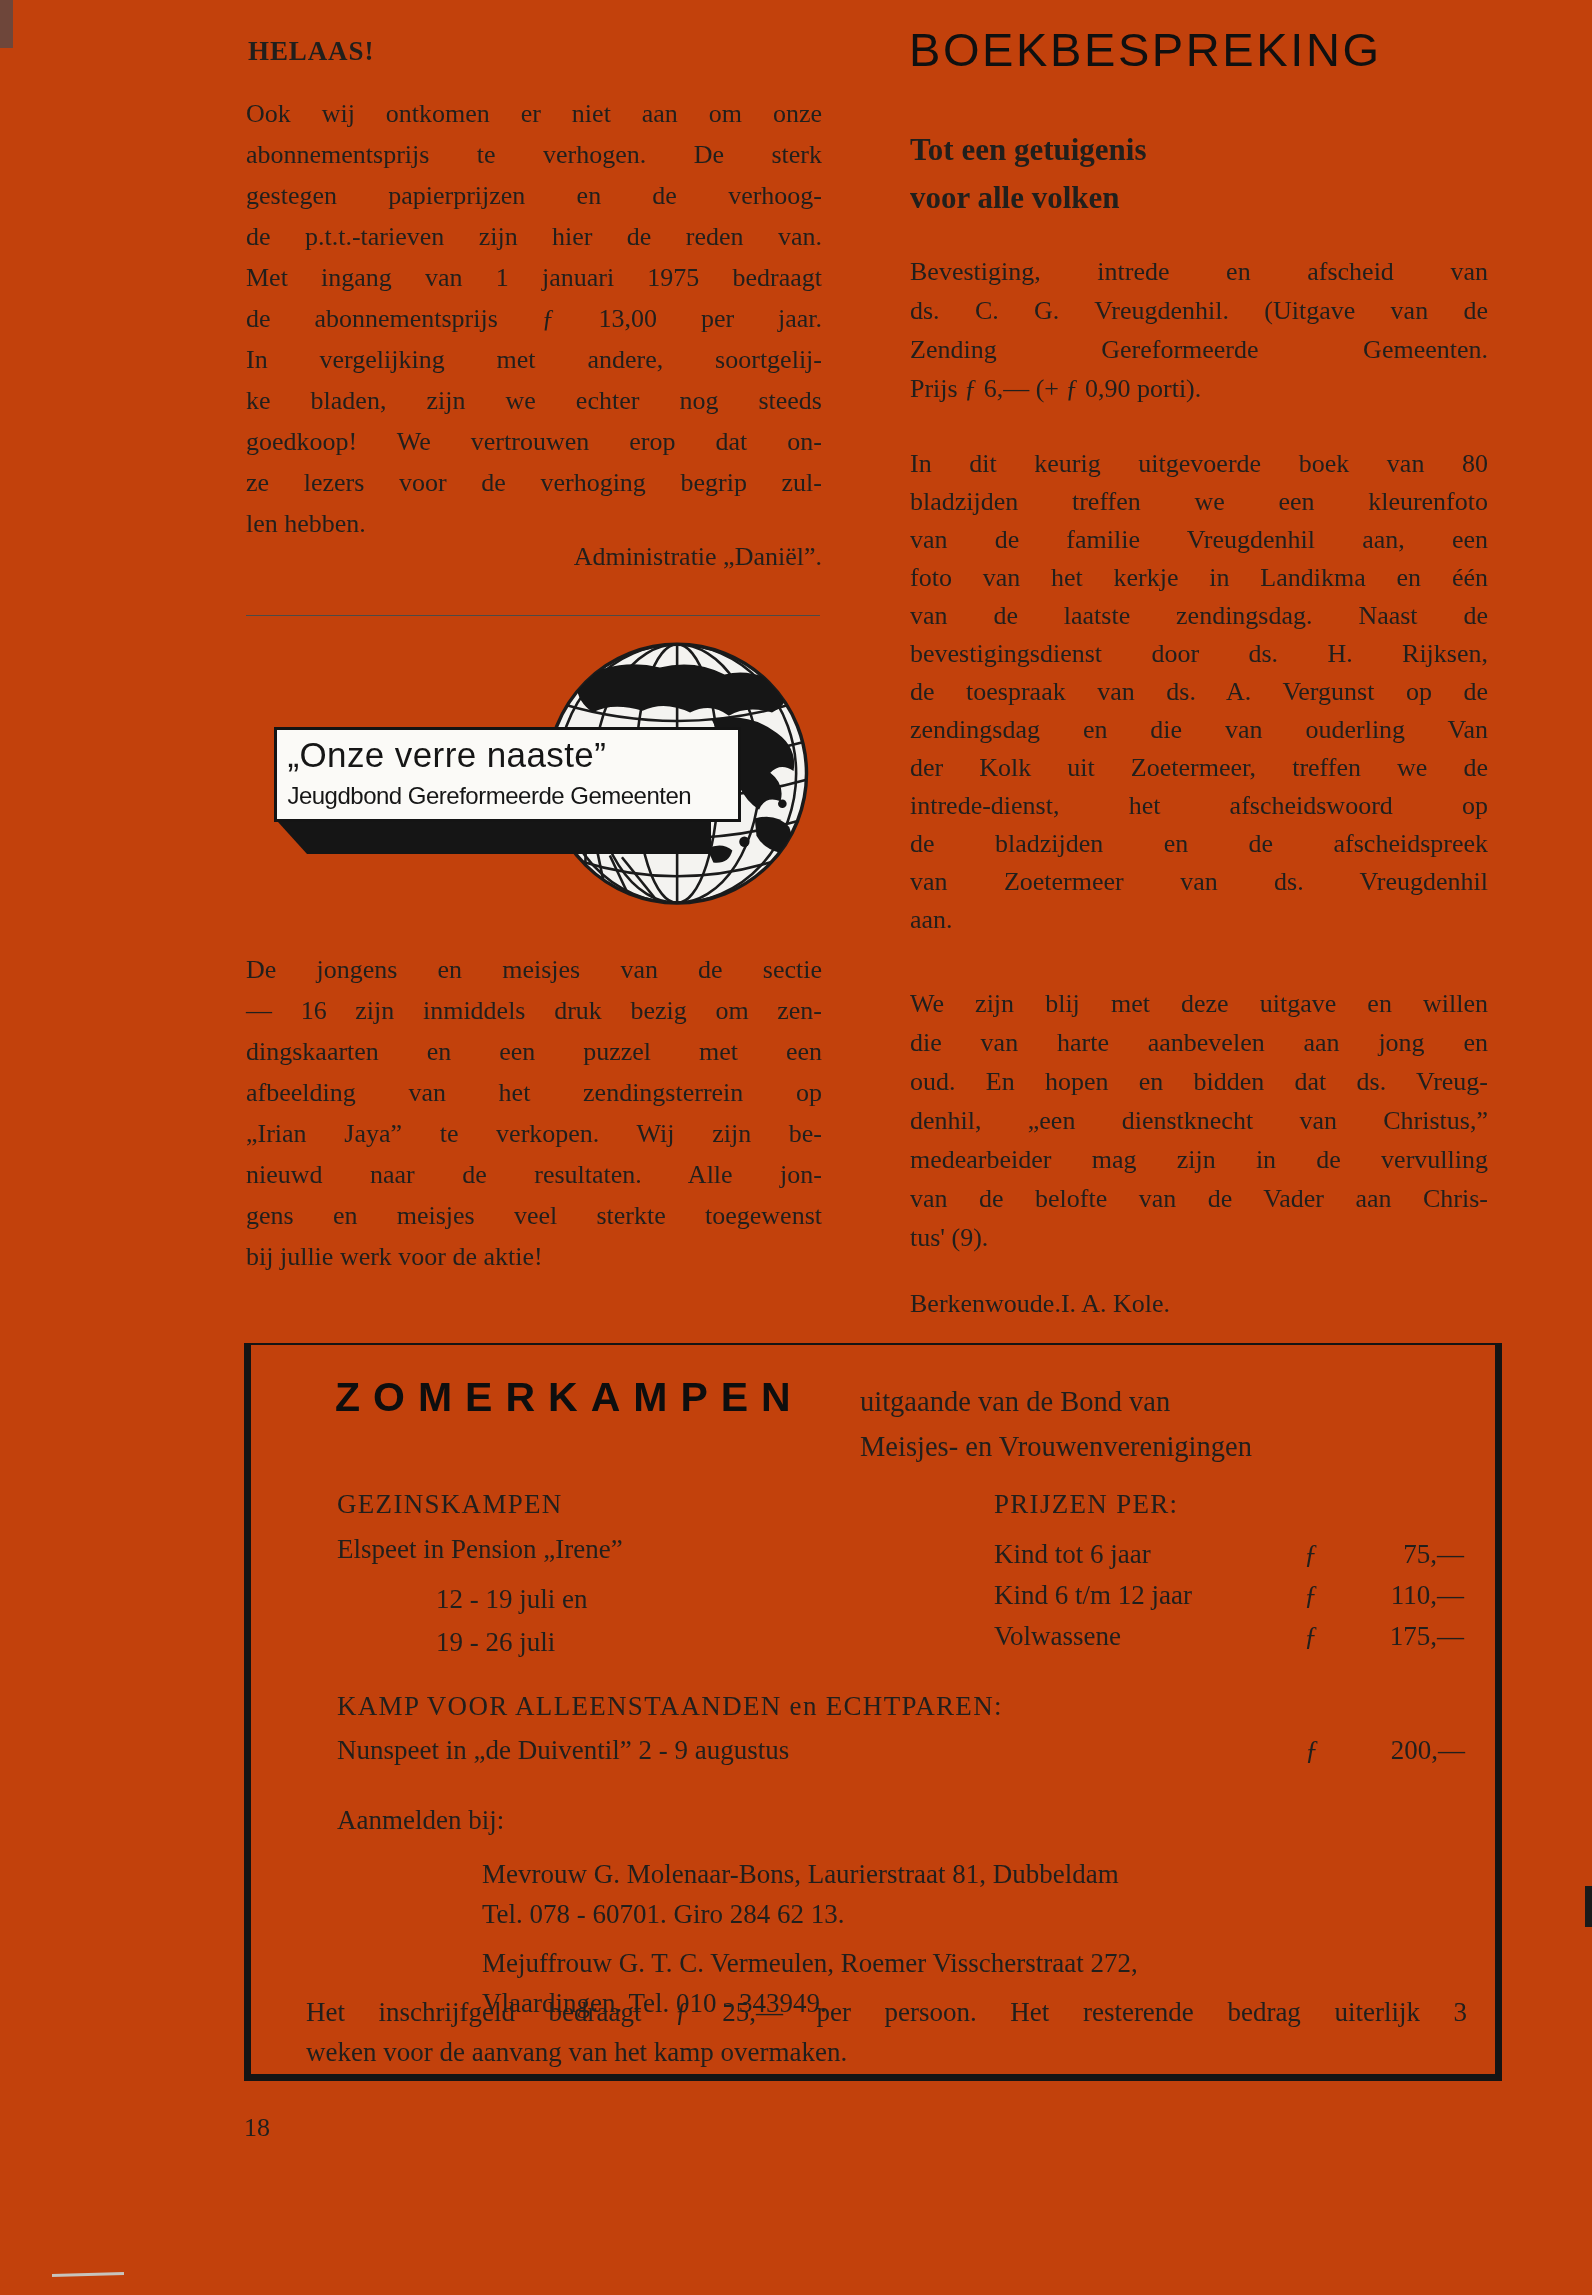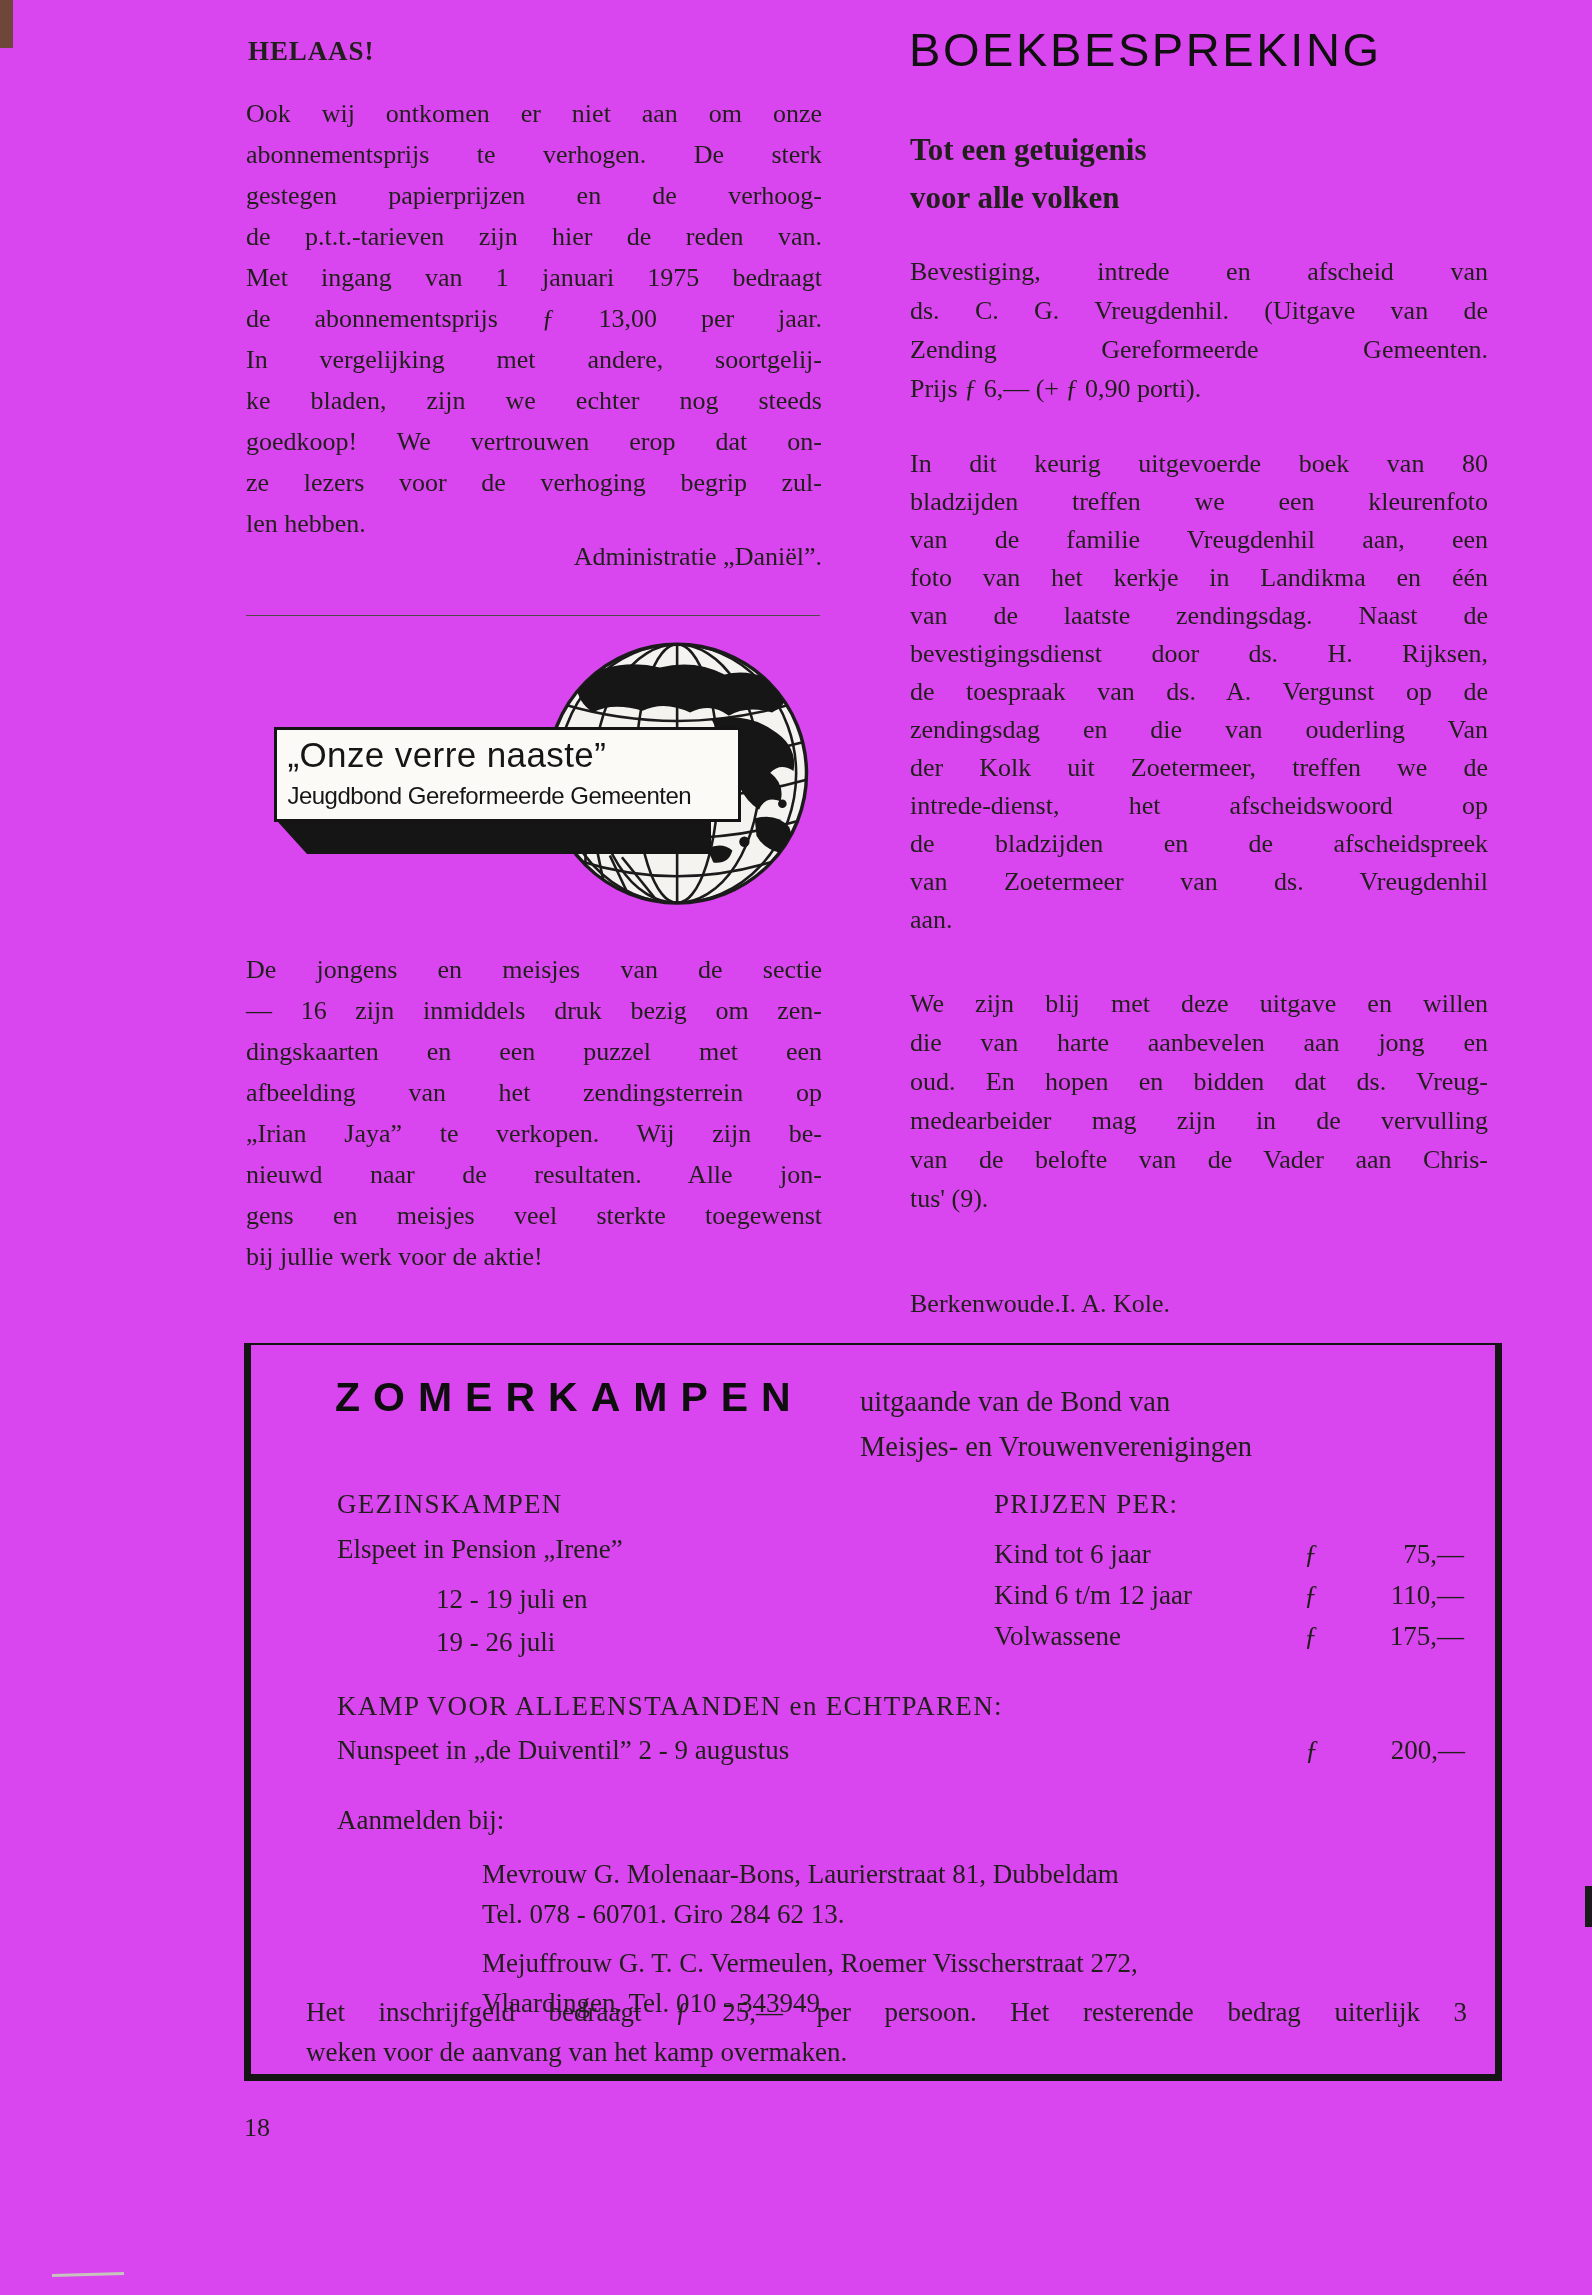--- a/index.html
+++ b/index.html
@@ -1,19 +1,19 @@
 <!DOCTYPE html>
 <html style="font-size:14px"><head>
 <meta charset="utf-8">
 <style>
   html,body { margin:0; padding:0; background:#e8e6e2; }
   .page {
     position:relative;
     width:1592px; height:2295px;
-    background:#d946ef;
+    background:#c2410c;
     overflow:hidden;
     font-family:"Liberation Serif", serif;
     color:#211f1c;
   }
   .abs { position:absolute; }
 
   
   .para { font-size:26px; line-height:41px; }
   .para-r { font-size:26px; line-height:39px; }
   .justify .line { text-align:justify; text-align-last:justify; }
@@ -172,20 +172,21 @@
       <div class="line">intrede-dienst, het afscheidswoord op</div>
       <div class="line">de bladzijden en de afscheidspreek</div>
       <div class="line">van Zoetermeer van ds. Vreugdenhil</div>
       <div class="line last">aan.</div>
     </div>
 
   <div class="abs para-r justify" style="left:910px;top:984px;width:578px;">
       <div class="line">We zijn blij met deze uitgave en willen</div>
       <div class="line">die van harte aanbevelen aan jong en</div>
       <div class="line">oud. En hopen en bidden dat ds. Vreug-</div>
+      <div class="line">denhil, „een dienstknecht van Christus,”</div>
       <div class="line">medearbeider mag zijn in de vervulling</div>
       <div class="line">van de belofte van de Vader aan Chris-</div>
       <div class="line last">tus' (9).</div>
     </div>
 
   <div class="abs" style="left:910px;top:1289px;width:578px;display:flex;justify-content:flex-start;font-size:26px;">
     <span>Berkenwoude.</span>
     <span>I. A. Kole.</span>
   </div>
 

